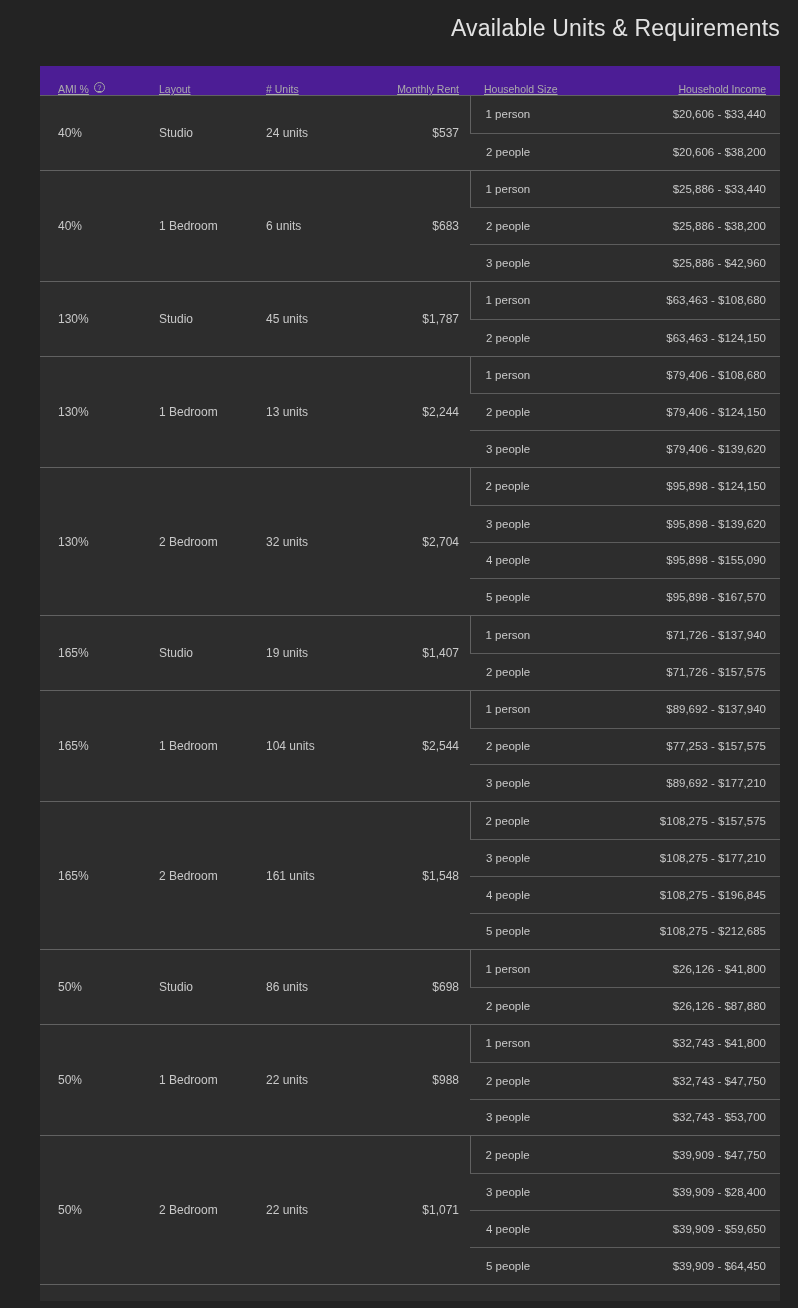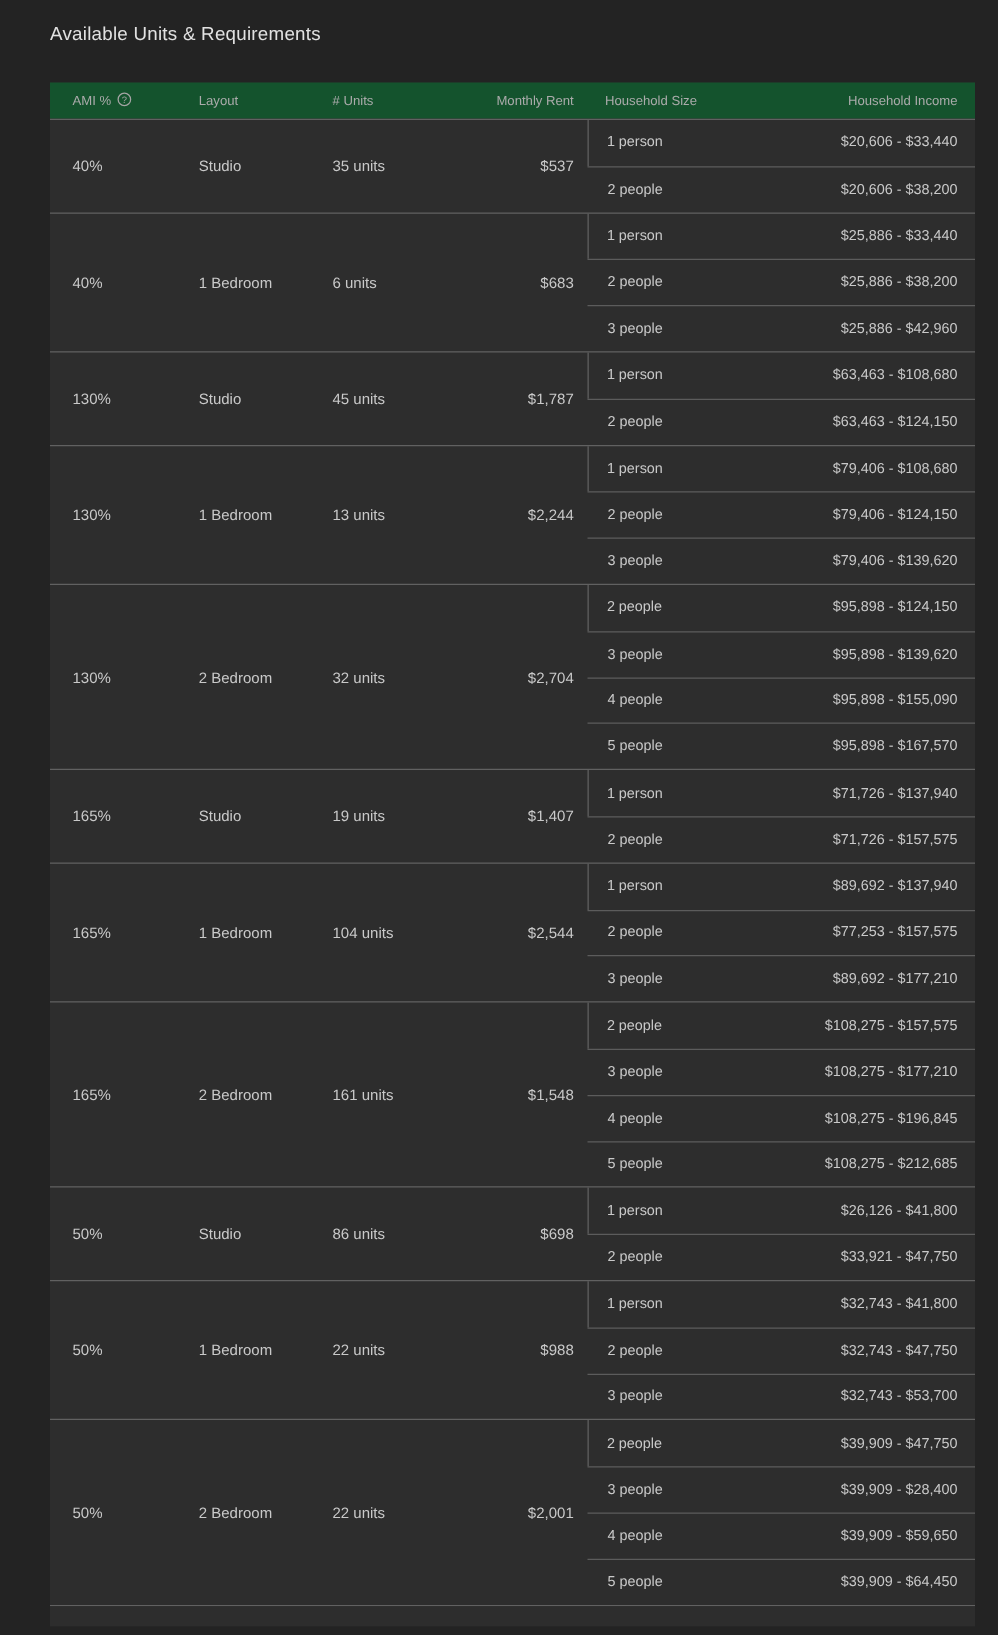--- a/index.html
+++ b/index.html
@@ -7,43 +7,44 @@
     width: 798px; height: 1308px;
     background: #232323;
     overflow: hidden;
     font-family: "Liberation Sans", sans-serif;
   }
   .page { padding-top: 15px; }
 
   .title {
     width: 740px;
     margin-left: 40px;
-    text-align: left;
-    font-size: 15px;
+    text-align: right;
+    font-size: 23px;
     font-weight: 400;
     line-height: 26px;
     color: #e2e2e2;
     letter-spacing: 0.2px;
   }
 
   .table {
     width: 740px;
     margin-left: 40px;
     margin-top: 25px;
     background: #2d2d2d;
   }
 
   
   .thead {
     height: 29px;
     display: flex;
-    align-items: center;
+    align-items: flex-end;
     font-size: 10.5px;
     color: #ababab;
-    background: #14532d;
+    background: #4c1d95;
+    text-decoration: underline;
   }
   .col-ami    { width: 119px; padding-left: 18px; display: flex; align-items: center; }
   .col-layout { width: 107px; }
   .col-units  { width: 100px; }
   .col-rent   { width: 102px; text-align: right; padding-right: 9px; }
   .col-size   { width: 150px; padding-left: 16px; }
   .col-income { flex: 1; text-align: right; padding-right: 14px; }
 
   .help {
     display: inline-flex;
@@ -106,21 +107,21 @@
       <div class="col-rent">Monthly Rent</div>
       <div class="col-size">Household Size</div>
       <div class="col-income">Household Income</div>
     </div>
 
     <div id="groups">
   <div class="group">
     <div class="left">
       <div class="col-ami cell-ami">40%</div>
       <div class="col-layout">Studio</div>
-      <div class="col-units">35 units</div>
+      <div class="col-units">24 units</div>
       <div class="col-rent">$537</div>
     </div>
     <div class="right">
   <div class="hh-row">
     <span class="hh-size">1 person</span>
     <span class="hh-income">$20,606 - $33,440</span>
   </div>
 
   <div class="hh-row">
     <span class="hh-size">2 people</span>
@@ -312,21 +313,21 @@
       <div class="col-rent">$698</div>
     </div>
     <div class="right">
   <div class="hh-row">
     <span class="hh-size">1 person</span>
     <span class="hh-income">$26,126 - $41,800</span>
   </div>
 
   <div class="hh-row">
     <span class="hh-size">2 people</span>
-    <span class="hh-income">$33,921 - $47,750</span>
+    <span class="hh-income">$26,126 - $87,880</span>
   </div>
 </div>
   </div>
 
   <div class="group">
     <div class="left">
       <div class="col-ami cell-ami">50%</div>
       <div class="col-layout">1 Bedroom</div>
       <div class="col-units">22 units</div>
       <div class="col-rent">$988</div>
@@ -347,21 +348,21 @@
     <span class="hh-income">$32,743 - $53,700</span>
   </div>
 </div>
   </div>
 
   <div class="group">
     <div class="left">
       <div class="col-ami cell-ami">50%</div>
       <div class="col-layout">2 Bedroom</div>
       <div class="col-units">22 units</div>
-      <div class="col-rent">$2,001</div>
+      <div class="col-rent">$1,071</div>
     </div>
     <div class="right">
   <div class="hh-row">
     <span class="hh-size">2 people</span>
     <span class="hh-income">$39,909 - $47,750</span>
   </div>
 
   <div class="hh-row">
     <span class="hh-size">3 people</span>
     <span class="hh-income">$39,909 - $28,400</span>

